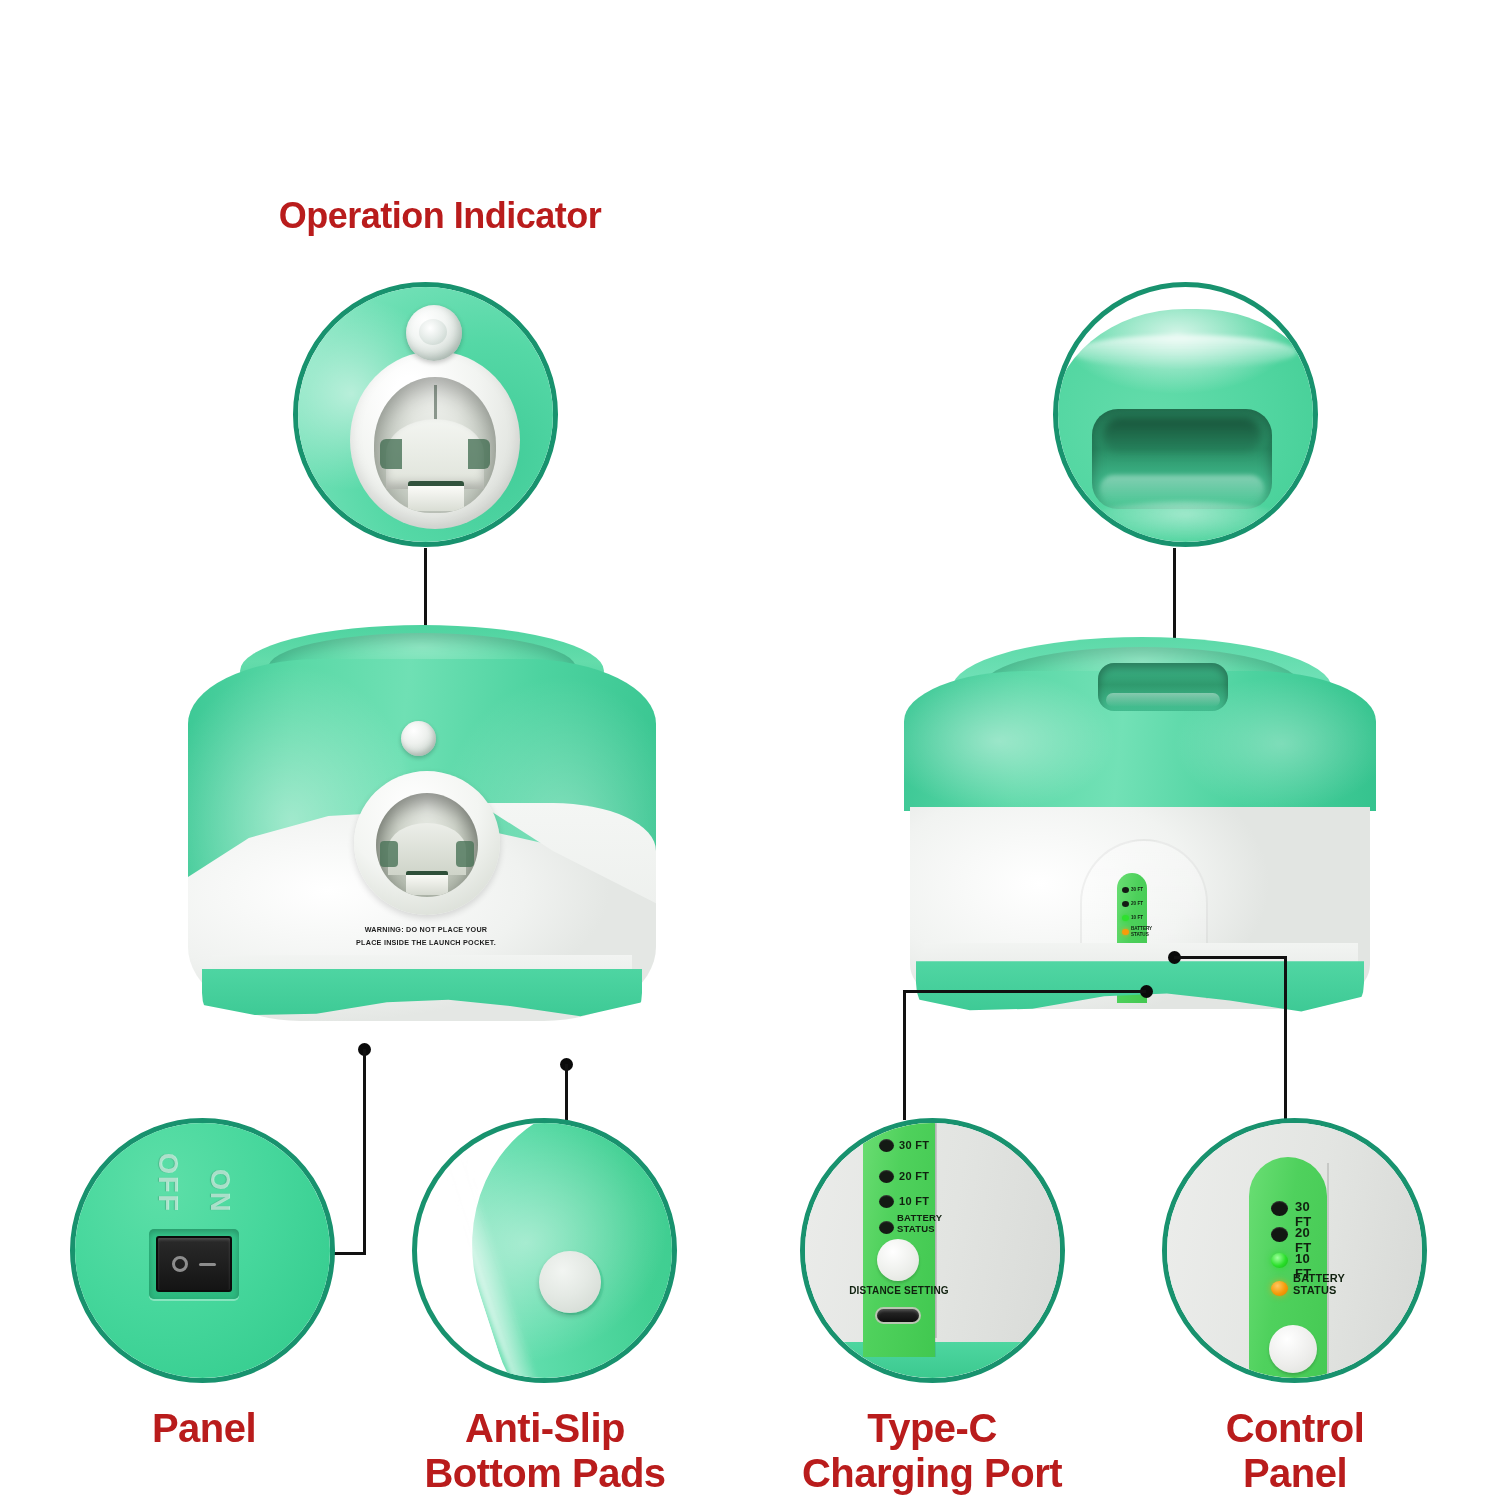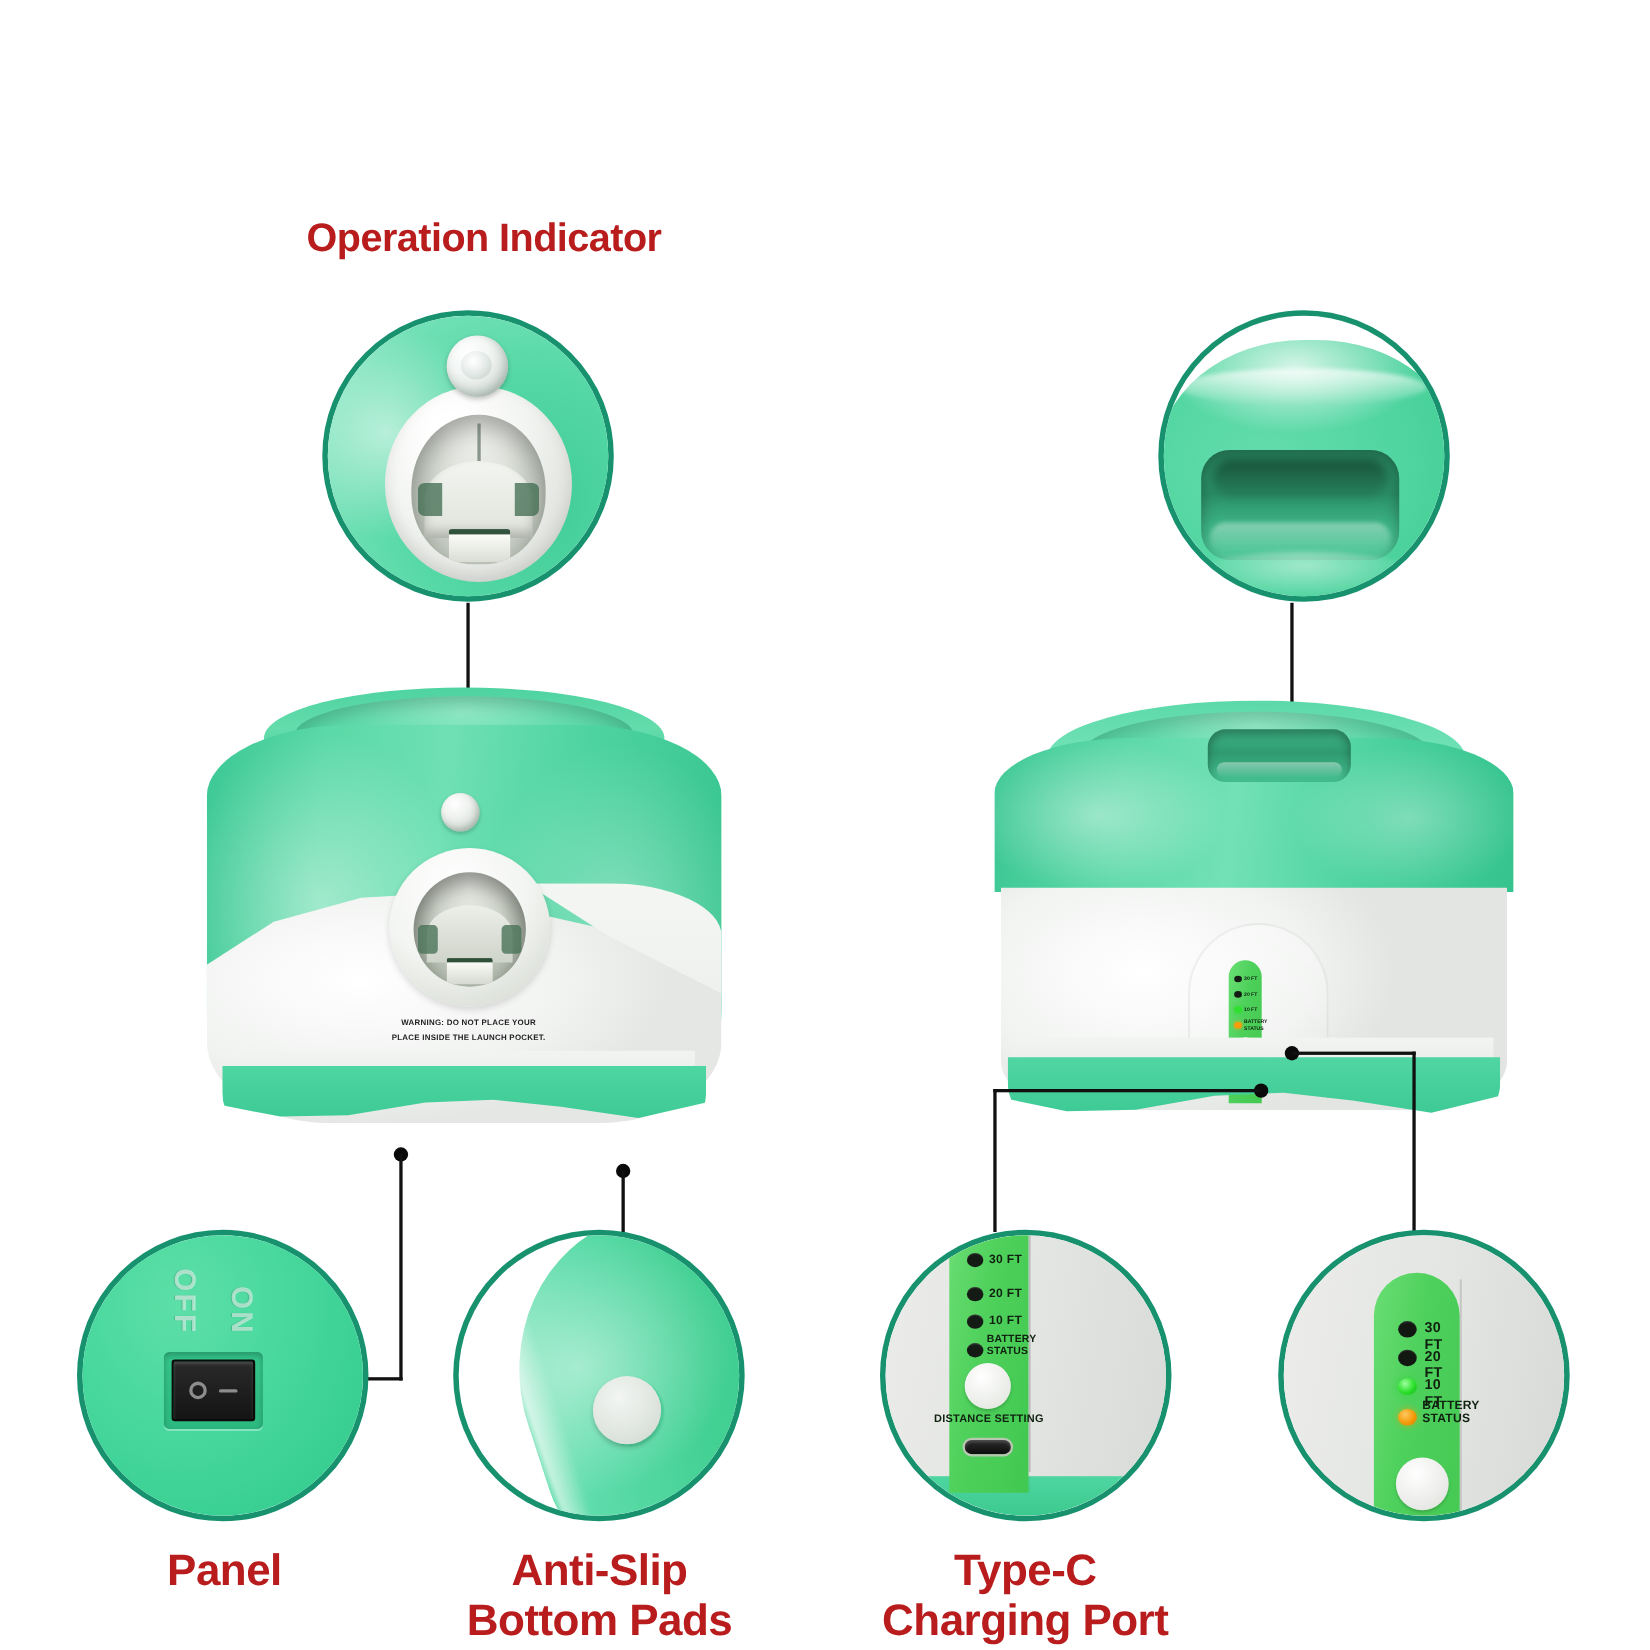--- a/index.html
+++ b/index.html
@@ -524,14 +524,18 @@
   <div class="callout-label label-bottom" style="left:742px; top:1406px;">
     <div>Type-C</div>
     <div>Charging Port</div>
   </div>
 
   <div class="callout-label label-bottom" style="left:355px; top:1406px;">
     <div>Anti-Slip</div>
     <div>Bottom Pads</div>
   </div>
 
+  <div class="callout-label label-bottom" style="left:1105px; top:1406px;">
+    <div>Control</div>
+    <div>Panel</div>
+  </div>
 
 </div>
 
 </body></html>

